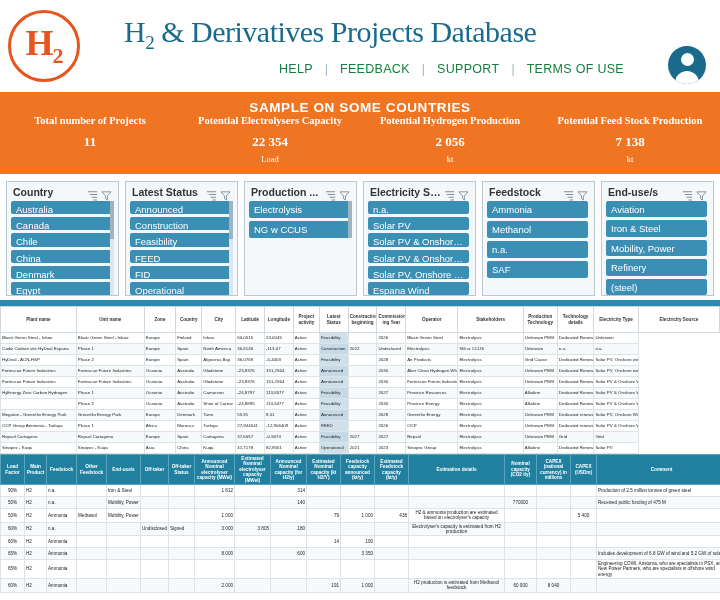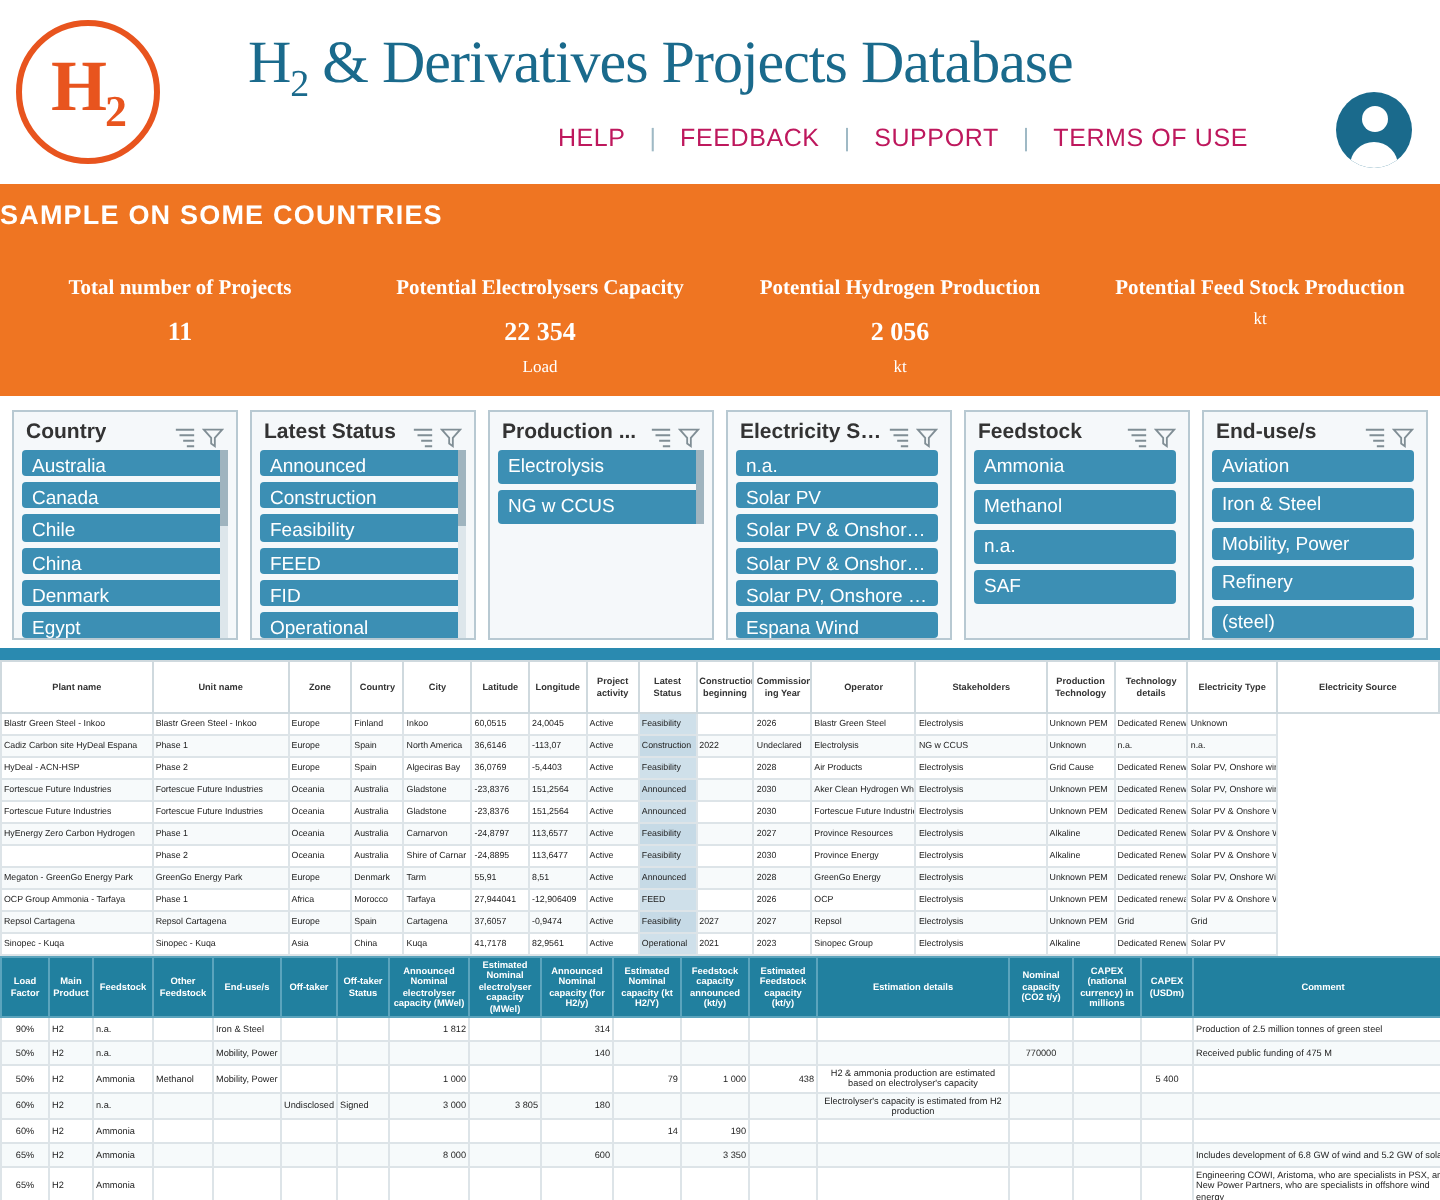--- a/index.html
+++ b/index.html
@@ -51,21 +51,21 @@
     display: flex;
     align-items: center;
     justify-content: flex-end;
     gap: 0px;
     margin-top: 10px;
     padding-right: 70px;
     font-size: 12.5px;
     color: #1a6a8c;
   }
   .navbar a {
-    color: #be185d;
+    color: #15803d;
     text-decoration: none;
     padding: 0 12px;
     letter-spacing: 0.3px;
   }
   .nav-sep { color: #9fb9c5; }
   .avatar {
     position: absolute;
     right: 14px; top: 46px;
     width: 38px; height: 38px;
     border-radius: 50%;
@@ -82,24 +82,25 @@
     border-radius: 12px 12px 0 0;
     background: #ffffff; margin-bottom: 0;
   }
   
   .kpi-banner {
     background: #ef7522;
     color: #ffffff;
     padding: 8px 0 10px 0;
   }
   .kpi-title {
+    text-align: center;
     font-size: 13.5px;
     font-weight: bold;
     letter-spacing: 0.6px;
-    margin-bottom: 24px;
+    margin-bottom: 0;
   }
   .kpi-row { display: flex; }
   .kpi {
     flex: 1 1 0;
     text-align: center;
     font-family: Liberation Serif, serif;
   }
   .kpi-label { font-size: 10.5px; font-weight: bold; }
   .kpi-value { font-size: 13px; font-weight: bold; margin-top: 8px; }
   .kpi-unit { font-size: 8.5px; margin-top: 4px; }
@@ -262,20 +263,21 @@
       <div class="kpi-value">22 354</div>
       <div class="kpi-unit">Load</div>
     </div>
     <div class="kpi">
       <div class="kpi-label">Potential Hydrogen Production</div>
       <div class="kpi-value">2 056</div>
       <div class="kpi-unit">kt</div>
     </div>
     <div class="kpi">
       <div class="kpi-label">Potential Feed Stock Production</div>
+      <div class="kpi-value">7 138</div>
       <div class="kpi-unit">kt</div>
     </div>
   </div>
 </div>
 
 <div class="filters" id="filters">
     <div class="filter-card">
       <div class="filter-head">
         <div class="filter-name">Country</div>
         <div class="filter-icons">

